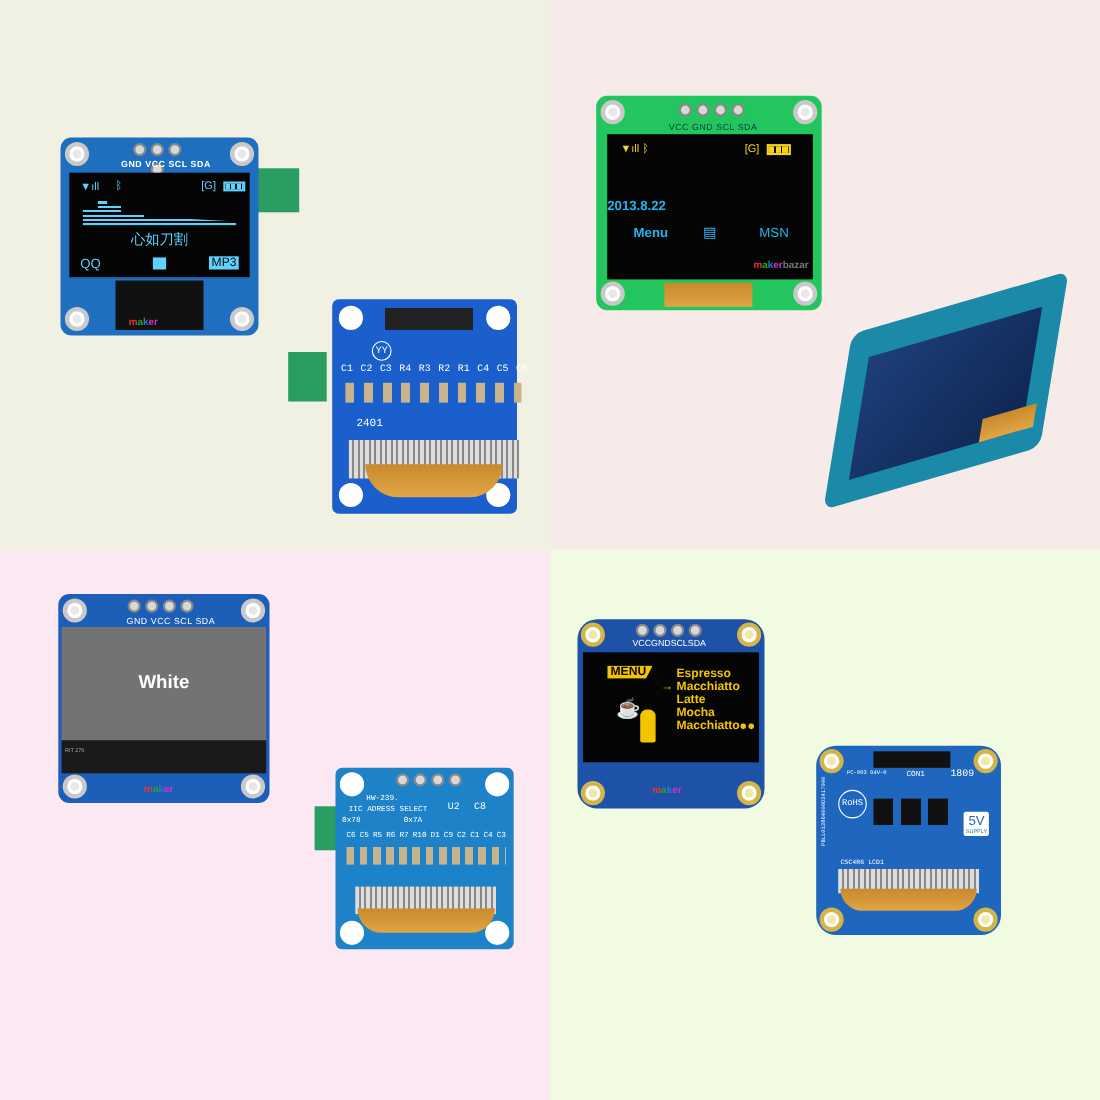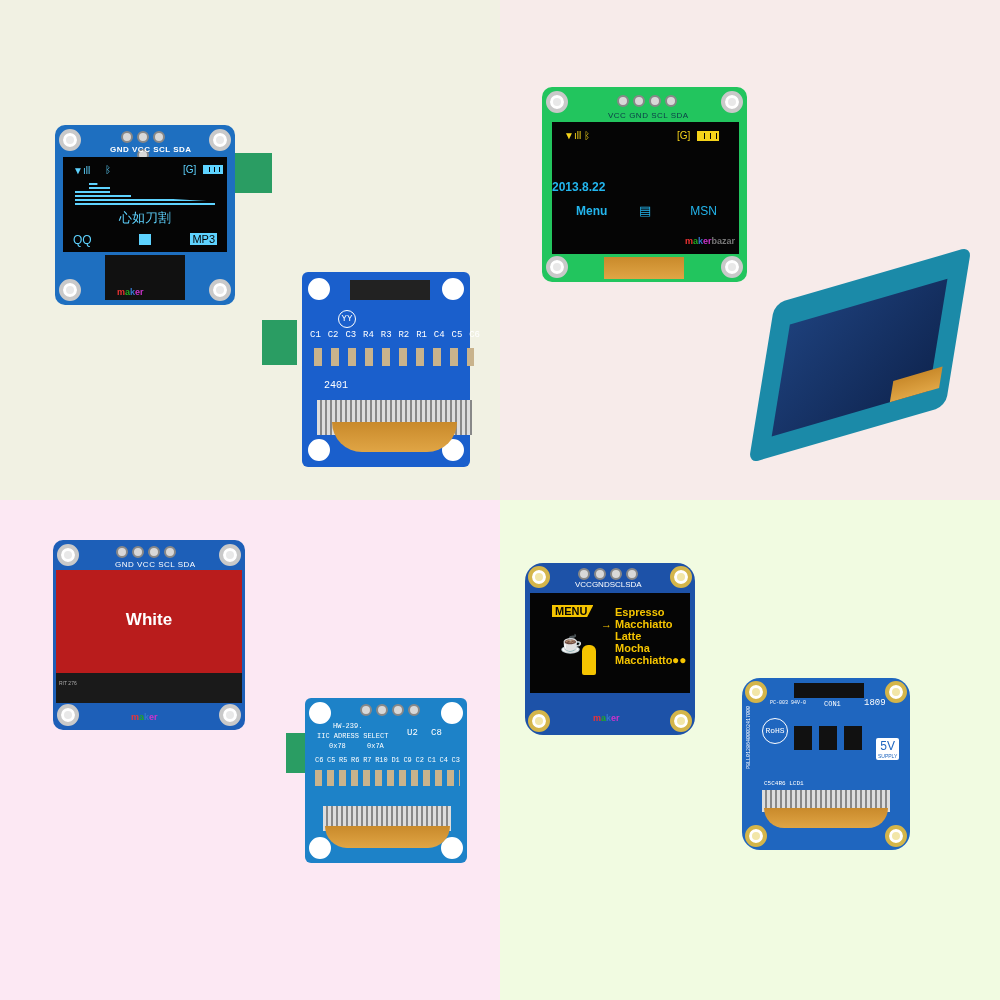--- a/index.html
+++ b/index.html
@@ -111,38 +111,38 @@
 
 <div class="board" style="left:53px;top:540px;width:192px;height:190px;background:#1d5fb8;">
   <div class="hole" style="left:4px;top:4px;"></div>
   <div class="hole" style="right:4px;top:4px;"></div>
   <div class="hole" style="left:4px;bottom:4px;"></div>
   <div class="hole" style="right:4px;bottom:4px;"></div>
   <div class="pinrow" style="left:60px;top:4px;width:66px;"><span class="pin"></span><span class="pin"></span><span class="pin"></span><span class="pin"></span></div>
   <div class="pinlabels" style="left:62px;top:20px;color:#fff;font-weight:normal;">
     <span>GND</span> <span>VCC</span> <span>SCL</span> <span>SDA</span>
   </div>
-  <div class="screen" style="left:3px;top:30px;width:186px;height:103px;background:#b91c1c;">
+  <div class="screen" style="left:3px;top:30px;width:186px;height:103px;background:#737373;">
     <div style="position:absolute;left:0;width:100%;top:40px;text-align:center;font-size:17px;font-weight:bold;color:#fff;">White</div>
   </div>
   <div style="position:absolute;left:3px;top:133px;width:186px;height:30px;background:#1a1a1a;"></div>
   <div style="position:absolute;left:6px;top:140px;font-size:5px;color:#aaa;">RIT 276</div>
   <div class="maker" style="left:78px;top:172px;"><span class="m1">m</span><span class="m2">a</span><span class="m3">k</span><span class="m4">er</span></div>
 </div>
 
 <div class="tab" style="left:286px;top:733px;width:22px;height:40px;"></div>
 <div class="backpcb" style="left:305px;top:698px;width:162px;height:165px;background:#1d82c8;">
   <div class="hole" style="left:4px;top:4px;background:#fff;border-color:#fff;"></div>
   <div class="hole" style="right:4px;top:4px;background:#fff;border-color:#fff;"></div>
   <div class="hole" style="left:4px;bottom:4px;background:#fff;border-color:#fff;"></div>
   <div class="hole" style="right:4px;bottom:4px;background:#fff;border-color:#fff;"></div>
   <div class="pinrow" style="left:52px;top:4px;width:66px;"><span class="pin"></span><span class="pin"></span><span class="pin"></span><span class="pin"></span></div>
   <div class="silk" style="left:28px;top:24px;font-size:7px;">HW-239.</div>
   <div class="silk" style="left:12px;top:34px;font-size:7px;">IIC ADRESS SELECT</div>
-  <div class="silk" style="left:24px;top:44px;font-size:7px;font-family:Liberation Mono, monospace;">0x78</div>
+  <div class="silk" style="left:6px;top:44px;font-size:7px;font-family:Liberation Mono, monospace;">0x78</div>
   <div class="silk" style="left:62px;top:44px;font-size:7px;font-family:Liberation Mono, monospace;">0x7A</div>
   <div class="silk" style="left:102px;top:30px;font-size:9px;">U2</div>
   <div class="silk" style="left:126px;top:30px;font-size:9px;">C8</div>
   <div class="silk" style="left:10px;top:58px;width:145px;display:flex;justify-content:space-between;font-size:7px;">
     <span>C6</span>
       <span>C5</span>
       <span>R5</span>
       <span>R6</span>
       <span>R7</span>
       <span>R10</span>

